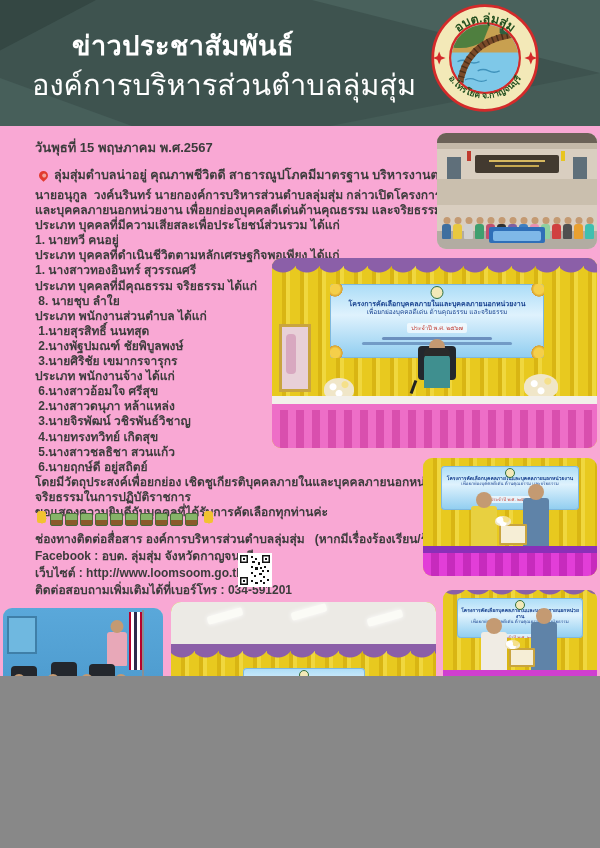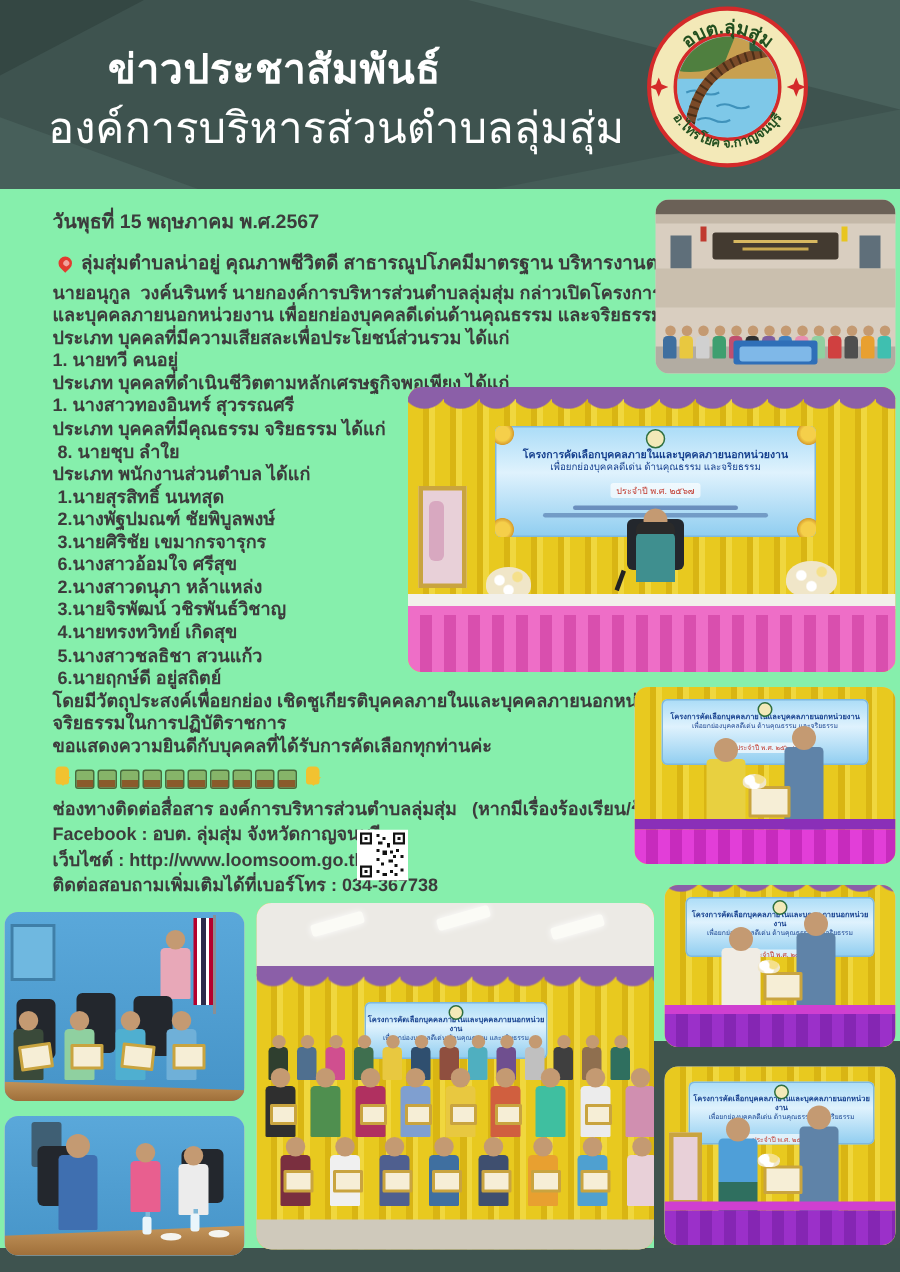--- a/index.html
+++ b/index.html
@@ -1,16 +1,16 @@
 <!DOCTYPE html>
 <html><head>
 <meta charset="utf-8">
 <style>
   html,body{margin:0;padding:0;background:#888;}
-  .page{position:relative;width:600px;height:848px;background:#86efac;overflow:hidden;
+  .page{position:relative;width:600px;height:676px;background:#f9a8d4;overflow:hidden;
         font-family:"Liberation Sans","DejaVu Sans",sans-serif;}
   .abs{position:absolute;}
 
   
   .hdr{position:absolute;left:0;top:0;width:600px;height:126px;background:#3e534f;overflow:hidden;}
   .facet{position:absolute;inset:0;}
   .fa{background:#49615c;clip-path:polygon(52% 0,100% 0,100% 58%);}
   .fb{background:#455c57;clip-path:polygon(100% 58%,100% 100%,55% 100%);}
   .fc{background:#344743;clip-path:polygon(0 0,16% 0,0 40%);}
   .fd{background:#475f5a;clip-path:polygon(0 62%,22% 100%,0 100%);}
@@ -153,20 +153,21 @@
       <div class="line">ประเภท บุคคลที่มีความเสียสละเพื่อประโยชน์ส่วนรวม ได้แก่</div>
       <div class="line">1. นายทวี คนอยู่</div>
       <div class="line">ประเภท บุคคลที่ดำเนินชีวิตตามหลักเศรษฐกิจพอเพียง ได้แก่</div>
       <div class="line">1. นางสาวทองอินทร์ สุวรรณศรี</div>
       <div class="line">ประเภท บุคคลที่มีคุณธรรม จริยธรรม ได้แก่</div>
       <div class="line"> 8. นายชุบ ลำใย</div>
       <div class="line">ประเภท พนักงานส่วนตำบล ได้แก่</div>
       <div class="line"> 1.นายสุรสิทธิ์ นนทสุด</div>
       <div class="line"> 2.นางพัฐปมณฑ์ ชัยพิบูลพงษ์</div>
       <div class="line"> 3.นายศิริชัย เขมากรจารุกร</div>
+      <div class="line">ประเภท พนักงานจ้าง ได้แก่</div>
       <div class="line"> 6.นางสาวอ้อมใจ ศรีสุข</div>
       <div class="line"> 2.นางสาวดนุภา หล้าแหล่ง</div>
       <div class="line"> 3.นายจิรพัฒน์ วชิรพันธ์วิชาญ</div>
       <div class="line"> 4.นายทรงทวิทย์ เกิดสุข</div>
       <div class="line"> 5.นางสาวชลธิชา สวนแก้ว</div>
       <div class="line"> 6.นายฤกษ์ดี อยู่สถิตย์</div>
       <div class="line">โดยมีวัตถุประสงค์เพื่อยกย่อง เชิดชูเกียรติบุคคลภายในและบุคคลภายนอกหน่วยงาน ที่มีคุณธรรมและ</div>
       <div class="line">จริยธรรมในการปฏิบัติราชการ</div>
       <div class="line">ขอแสดงความยินดีกับบุคคลที่ได้รับการคัดเลือกทุกท่านค่ะ</div>
     </div>
@@ -184,21 +185,21 @@
     <span class="pic"></span>
     <span class="pic"></span>
     <span class="finger"></span>
   </div>
 
   <div class="contact">
 
   <div class="line">ช่องทางติดต่อสื่อสาร องค์การบริหารส่วนตำบลลุ่มสุ่ม   (หากมีเรื่องร้องเรียน/ร้องทุกข์)</div>
       <div class="line">Facebook : อบต. ลุ่มสุ่ม จังหวัดกาญจนบุรี</div>
       <div class="line">เว็บไซต์ : http://www.loomsoom.go.th/</div>
-      <div class="line">ติดต่อสอบถามเพิ่มเติมได้ที่เบอร์โทร : 034-367738</div>
+      <div class="line">ติดต่อสอบถามเพิ่มเติมได้ที่เบอร์โทร : 034-591201</div>
     </div>
 
   <svg class="qr" viewBox="0 0 34 34">
     <rect width="34" height="34" fill="#ffffff"></rect>
     <g fill="#111111">
       <rect x="2" y="2" width="8" height="8"></rect>
         <rect x="24" y="2" width="8" height="8"></rect>
       <rect x="2" y="24" width="8" height="8"></rect>
       <rect x="13" y="3" width="2" height="2"></rect>
         <rect x="17" y="5" width="2" height="2"></rect>

